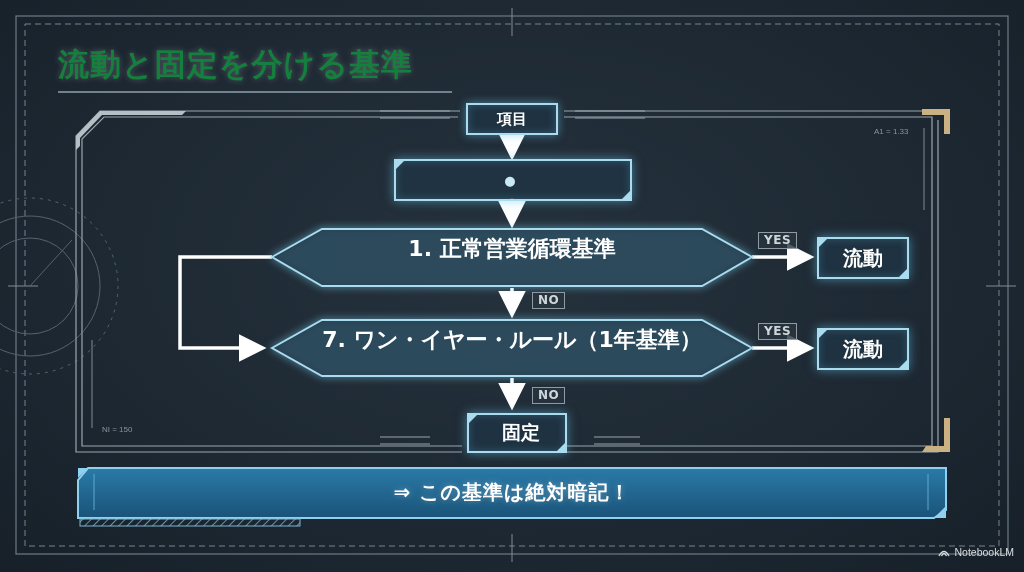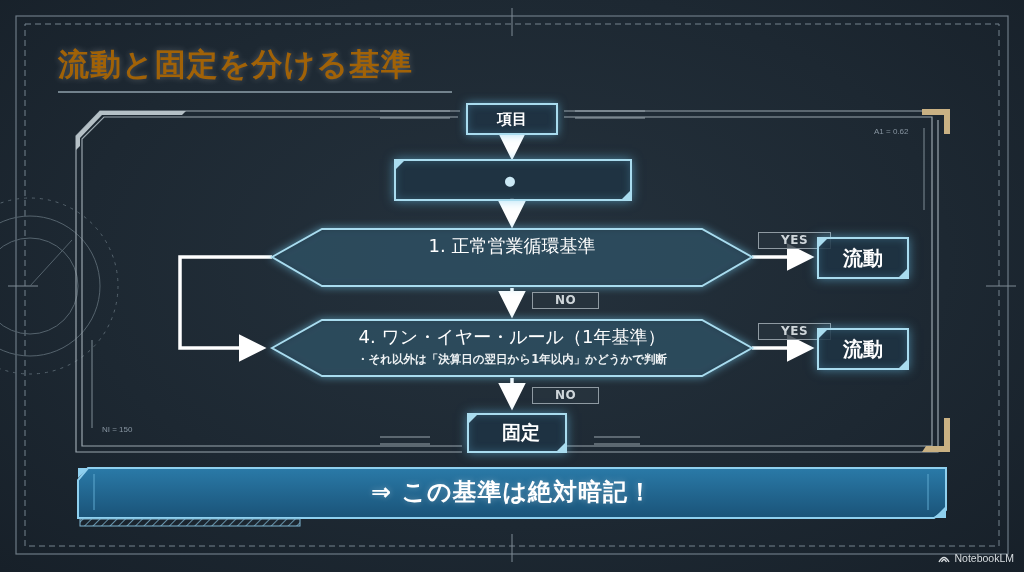--- a/index.html
+++ b/index.html
@@ -6,48 +6,48 @@
     body {
       width:1024px; height:572px; overflow:hidden; position:relative;
       background: radial-gradient(ellipse at 50% 45%, #25323d 0%, #1d2832 60%, #172029 100%);
       font-family: "DejaVu Sans", "Liberation Sans", sans-serif;
       color:#f2f6f8;
     }
     .abs { position:absolute; }
     svg.overlay { position:absolute; left:0; top:0; }
     .title {
       position:absolute; left:58px; top:44px; font-size:31px; font-weight:bold;
-      letter-spacing:1px; color:#a16207; text-shadow:0 0 6px rgba(255,255,255,0.25);
+      letter-spacing:1px; color:#15803d; text-shadow:0 0 6px rgba(255,255,255,0.25);
     }
     .box {
       position:absolute; display:flex; align-items:center; justify-content:center;
       background: rgba(30,52,68,0.85);
       border:2px solid #a9dcef;
       box-shadow: 0 0 10px rgba(110,200,240,0.55), inset 0 0 8px rgba(110,200,240,0.25);
       color:#fff; font-weight:bold;
     }
     .box .corner-tl, .box .corner-br {
       position:absolute; width:0; height:0;
     }
     .box .corner-tl { left:-1px; top:-1px; border-top:10px solid #a9dcef; border-right:10px solid transparent; }
     .box .corner-br { right:-1px; bottom:-1px; border-bottom:10px solid #a9dcef; border-left:10px solid transparent; }
     .label-tag {
       position:absolute; border:1.5px solid #8f9aa2; color:#cfd6da; background:rgba(40,52,62,0.8);
-      font-size:12px; font-weight:bold; padding:0 22px; line-height:15px; letter-spacing:0.5px;
+      font-size:12px; font-weight:bold; padding:0 5px; line-height:15px; letter-spacing:0.5px;
     }
     .hex-text { position:absolute; text-align:center; color:#fff; }
-    .hex-main { font-size:18px; font-weight:normal; }
+    .hex-main { font-size:22px; font-weight:bold; }
     .hex-sub { font-size:11.5px; font-weight:bold; color:#eef2f4; margin-top:3px; }
     .banner-text {
       position:absolute; left:0; right:0; top:0; bottom:0; display:flex; align-items:center; justify-content:center;
-      font-size:24px; font-weight:bold; color:#fff; letter-spacing:1px;
+      font-size:20px; font-weight:bold; color:#fff; letter-spacing:1px;
       text-shadow:0 0 6px rgba(255,255,255,0.3);
     }
     .tiny { position:absolute; font-size:8px; color:#8794a0; font-family:"Liberation Sans", sans-serif; }
-    .watermark { position:absolute; right:10px; bottom:8px; font-size:10.5px; color:#d8dde0; font-family:"Liberation Sans", sans-serif; display:flex; align-items:center; gap:4px; }
+    .watermark { position:absolute; right:10px; bottom:14px; font-size:10.5px; color:#d8dde0; font-family:"Liberation Sans", sans-serif; display:flex; align-items:center; gap:4px; }
   </style>
 </head>
 <body>
 
 <svg class="overlay" width="1024" height="572">
 
   <rect x="16" y="16" width="992" height="538" fill="none" stroke="#6d7a85" stroke-width="1.2"></rect>
 
   <rect x="25" y="24" width="974" height="522" fill="none" stroke="#75838e" stroke-width="1" stroke-dasharray="6,4"></rect>
 
@@ -86,21 +86,21 @@
     <line x1="380" y1="118" x2="450" y2="118"></line>
     <line x1="575" y1="111" x2="645" y2="111"></line>
     <line x1="575" y1="118" x2="645" y2="118"></line>
     <line x1="380" y1="437" x2="430" y2="437"></line>
     <line x1="380" y1="444" x2="430" y2="444"></line>
     <line x1="594" y1="437" x2="640" y2="437"></line>
     <line x1="594" y1="444" x2="640" y2="444"></line>
   </g>
 </svg>
 
-<div class="tiny" style="left:874px;top:127px;">A1 = 0.62</div>
+<div class="tiny" style="left:874px;top:127px;">A1 = 1.33</div>
 <div class="tiny" style="left:102px;top:425px;">NI = 150</div>
 
 <div class="title">流動と固定を分ける基準</div>
 
 <svg class="overlay" width="1024" height="572">
   <defs>
     <marker id="arrowW" markerWidth="8" markerHeight="8" refX="5" refY="4" orient="auto" markerUnits="strokeWidth">
       <path d="M0,0 L8,4 L0,8 z" fill="#ffffff"></path>
     </marker>
   </defs>
@@ -135,22 +135,21 @@
   <span class="corner-tl"></span>
   <span class="corner-br"></span>
   <span style="color:#cbe9f5;font-size:13px;margin-right:6px;">●</span>
 </div>
 
 <div class="hex-text" style="left:322px;top:234px;width:380px;">
   <div class="hex-main">1. 正常営業循環基準</div>
 </div>
 
 <div class="hex-text" style="left:312px;top:325px;width:400px;">
-  <div class="hex-main">4. ワン・イヤー・ルール（1年基準）</div>
-  <div class="hex-sub">・それ以外は「決算日の翌日から1年以内」かどうかで判断</div>
+  <div class="hex-main">7. ワン・イヤー・ルール（1年基準）</div>
 </div>
 
 <div class="label-tag" style="left:758px;top:232px;">YES</div>
 <div class="label-tag" style="left:532px;top:292px;">NO</div>
 <div class="label-tag" style="left:758px;top:323px;">YES</div>
 <div class="label-tag" style="left:532px;top:387px;">NO</div>
 
 <div class="box" style="left:817px;top:237px;width:88px;height:38px;font-size:20px;">
   <span class="corner-tl"></span>
   <span class="corner-br"></span>

